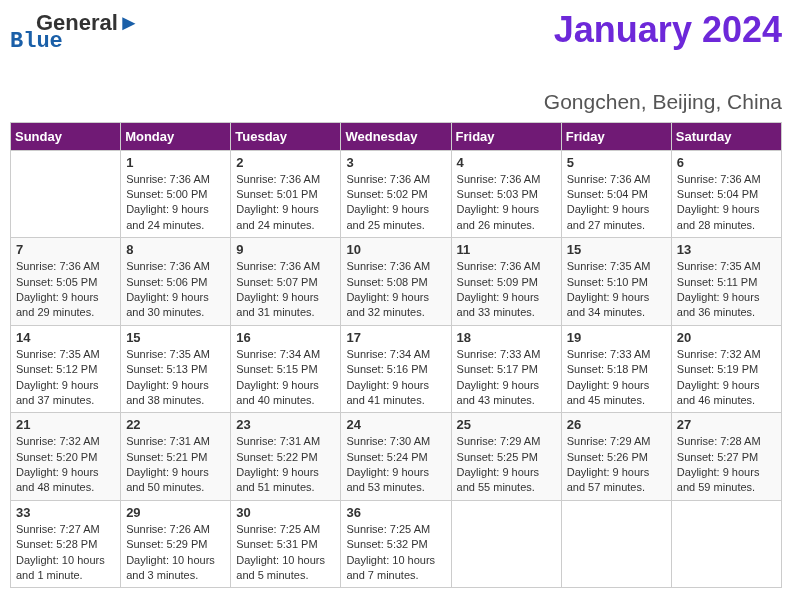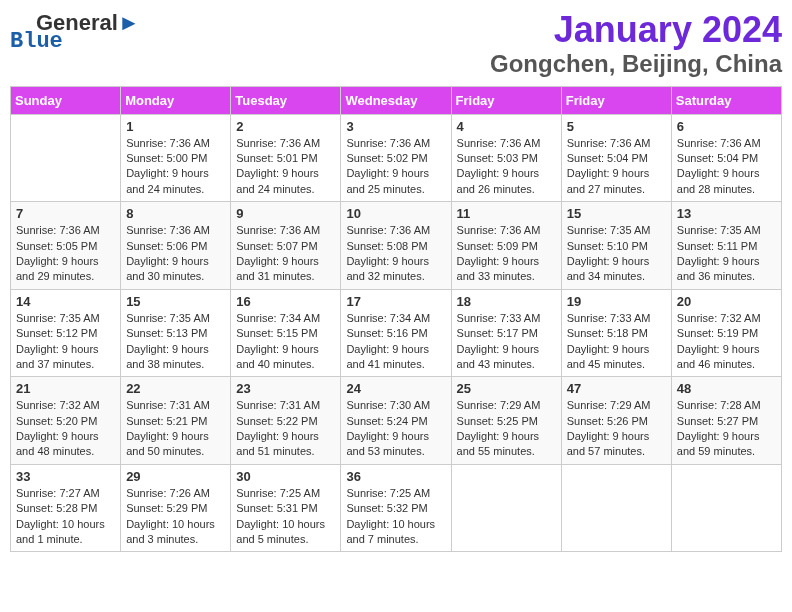--- a/index.html
+++ b/index.html
@@ -28,31 +28,32 @@
     .title-section {
       text-align: right;
     }
     .title-section h1 {
       font-size: 36px;
       font-weight: bold;
       color: #6d28d9;
       line-height: 1.1;
     }
     .title-section h2 {
-      font-size: 24px;
+      font-size: 21px;
       color: #555;
-      font-weight: bold;
+      font-weight: normal;
+      margin-top: 40px;
     }
     .calendar {
       width: 100%;
       border-collapse: collapse;
       font-size: 11px;
     }
     .calendar thead tr th {
-      background-color: #d946ef;
+      background-color: #701a75;
       color: #fff;
       padding: 6px 4px;
       text-align: left;
       font-size: 13px;
       font-weight: bold;
       border: 1px solid #ccc;
     }
     .calendar tbody tr td {
       vertical-align: top;
       border: 1px solid #ccc;
@@ -210,25 +211,25 @@
         </td>
         <td>
           <div class="day-number">24</div>
           <div class="day-info">Sunrise: 7:30 AM<br>Sunset: 5:24 PM<br>Daylight: 9 hours and 53 minutes.</div>
         </td>
         <td>
           <div class="day-number">25</div>
           <div class="day-info">Sunrise: 7:29 AM<br>Sunset: 5:25 PM<br>Daylight: 9 hours and 55 minutes.</div>
         </td>
         <td>
-          <div class="day-number">47</div>
+          <div class="day-number">26</div>
           <div class="day-info">Sunrise: 7:29 AM<br>Sunset: 5:26 PM<br>Daylight: 9 hours and 57 minutes.</div>
         </td>
         <td>
-          <div class="day-number">48</div>
+          <div class="day-number">27</div>
           <div class="day-info">Sunrise: 7:28 AM<br>Sunset: 5:27 PM<br>Daylight: 9 hours and 59 minutes.</div>
         </td>
       </tr>
       <tr>
         <td>
           <div class="day-number">33</div>
           <div class="day-info">Sunrise: 7:27 AM<br>Sunset: 5:28 PM<br>Daylight: 10 hours and 1 minute.</div>
         </td>
         <td>
           <div class="day-number">29</div>

